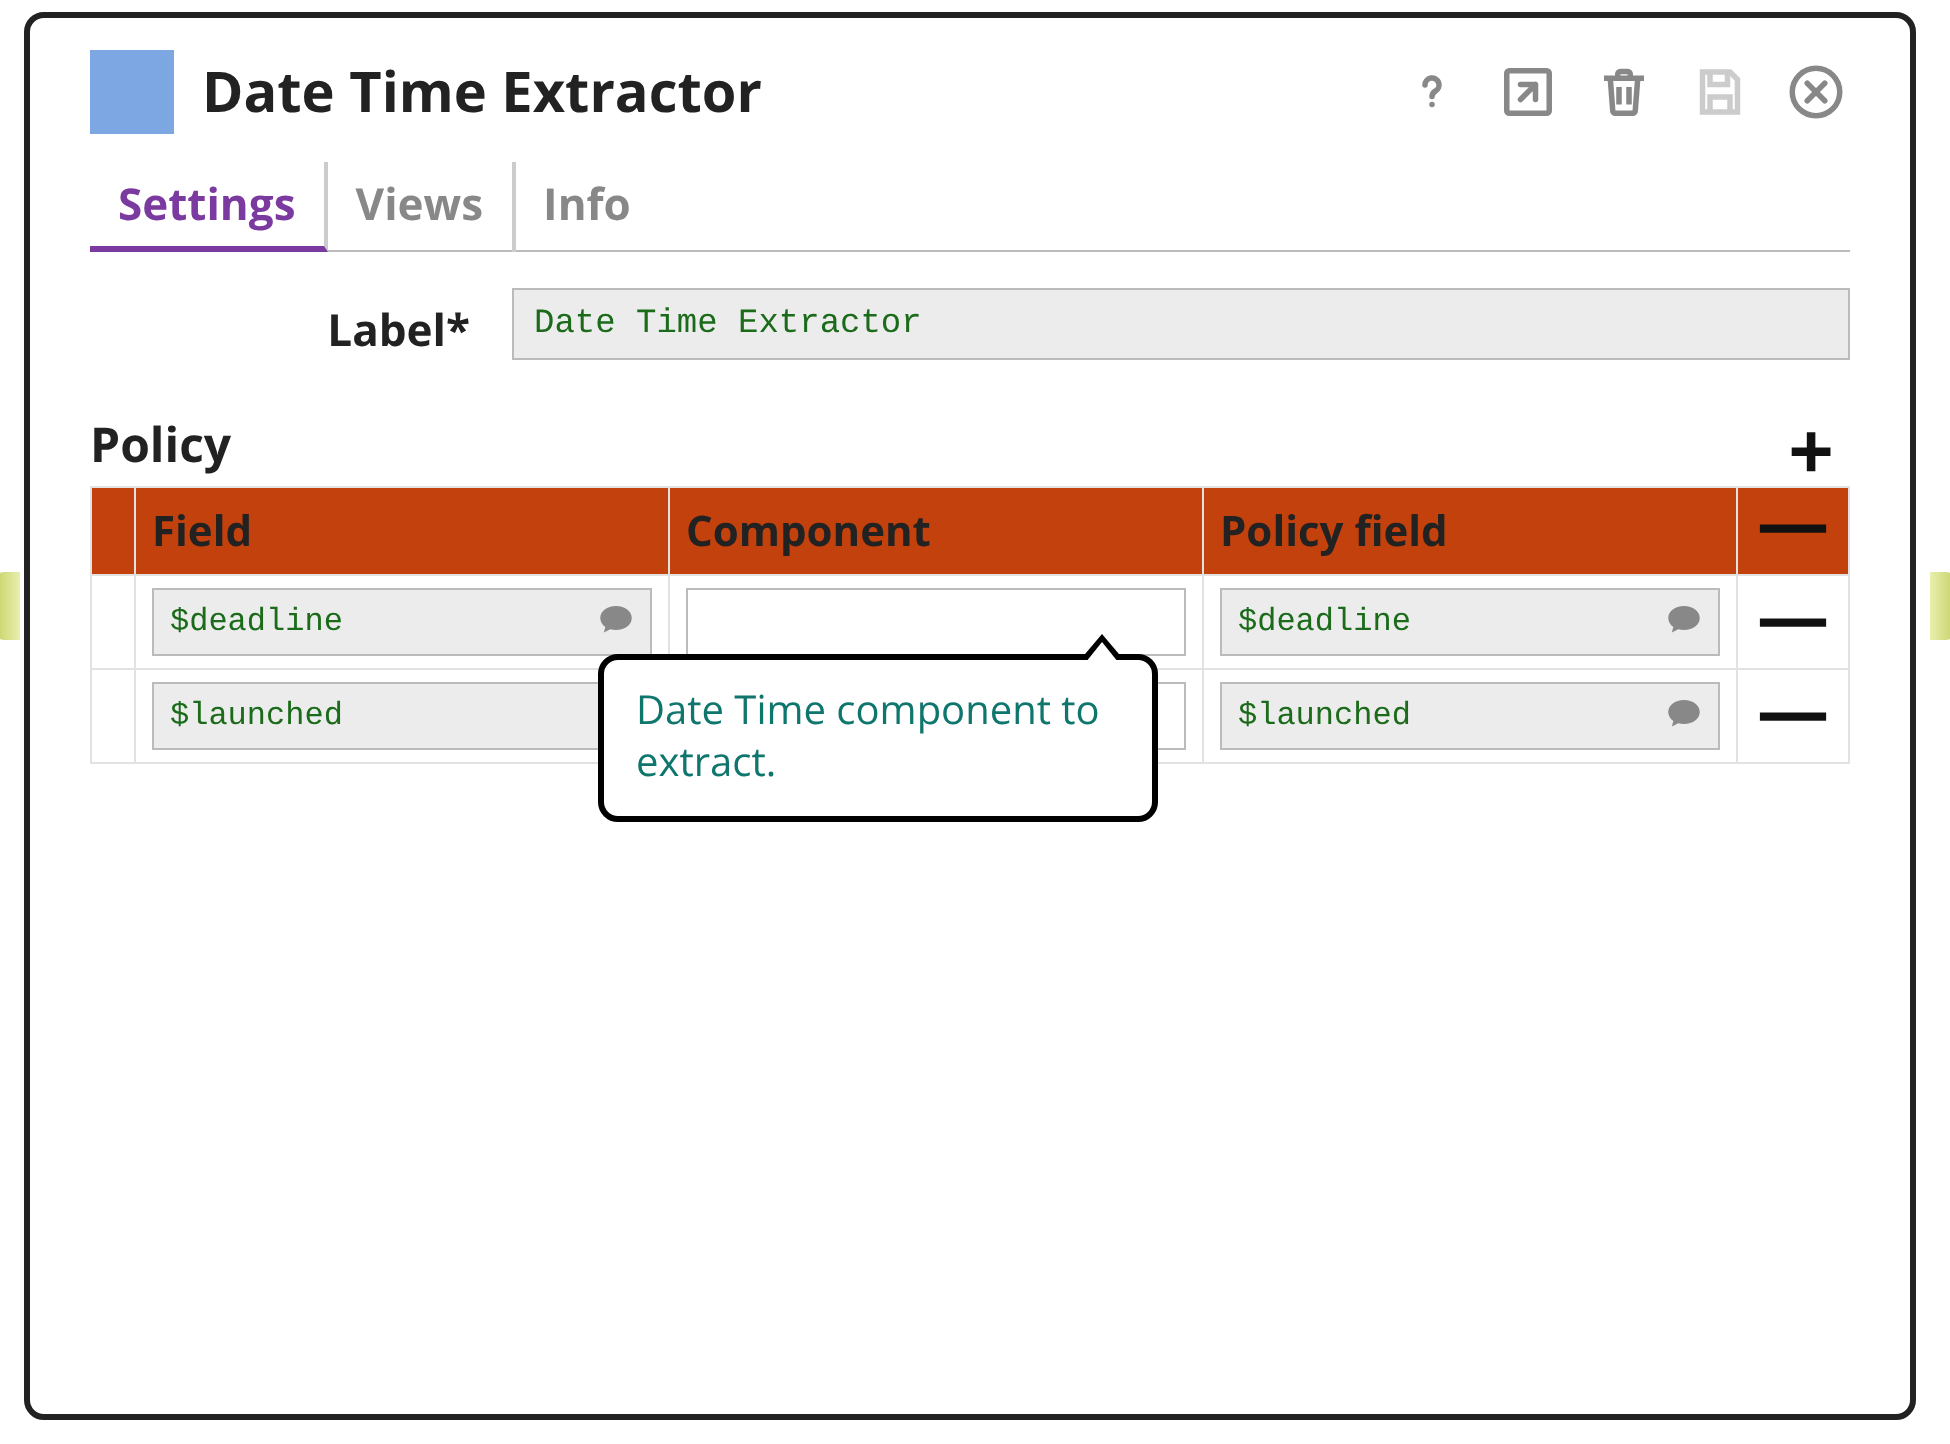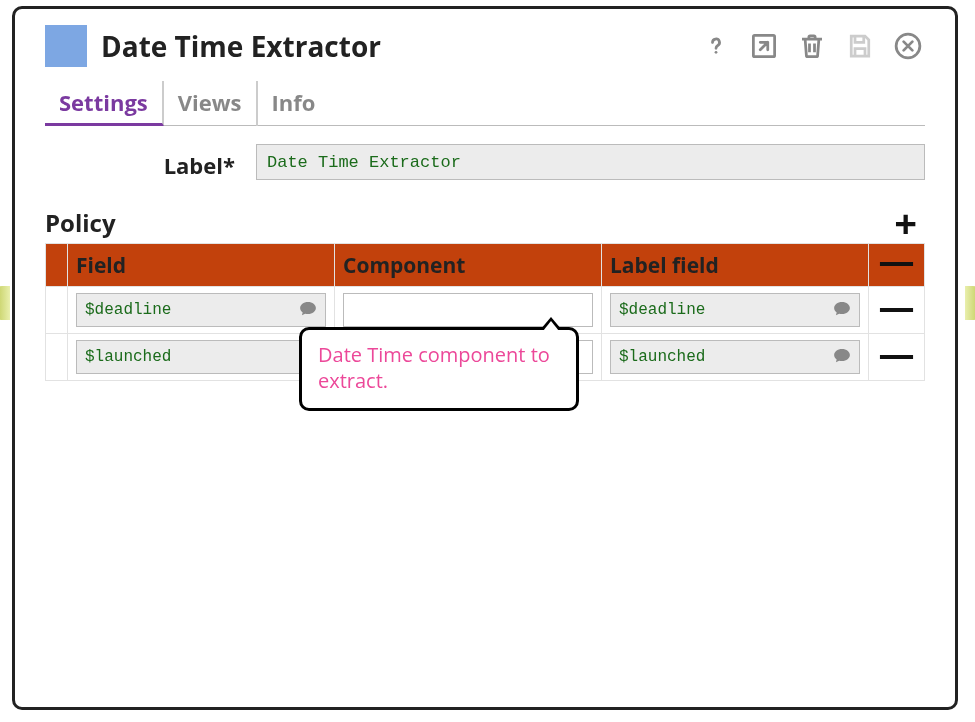--- a/index.html
+++ b/index.html
@@ -92,21 +92,21 @@
       height: 36px;
       border: 1px solid #bbb;
       background: #ececec;
       font-family: "Courier New", monospace;
       font-size: 17px;
       color: #1b6b1b;
       padding: 4px 10px;
     }
     .section-head {
       display: flex;
-      align-items: center;
+      align-items: flex-end;
       margin-top: 26px;
       gap: 32px;
     }
     .section-title {
       font-size: 24px;
       font-weight: 700;
       color: #222;
       flex: 1;
     }
     .add-btn {
@@ -161,21 +161,21 @@
     .tooltip {
       position: absolute;
       left: 284px;
       top: 318px;
       width: 280px;
       border: 3px solid #000;
       border-radius: 10px;
       background: #fff;
       padding: 12px 16px 14px 16px;
       font-size: 20px;
-      color: #ec4899;
+      color: #0f766e;
       line-height: 1.3;
       z-index: 30;
     }
     .tooltip::before {
       content: "";
       position: absolute;
       top: -13px;
       left: 238px;
       width: 0; height: 0;
       border-left: 11px solid transparent;
@@ -262,21 +262,21 @@
     <div class="section-title">Policy</div>
     <div class="add-btn">+</div>
   </div>
 
   <table class="policy-table">
     <thead>
       <tr>
         <th class="handle-col"></th>
         <th>Field</th>
         <th>Component</th>
-        <th>Label field</th>
+        <th>Policy field</th>
         <th class="act-col"><span class="remove">—</span></th>
       </tr>
     </thead>
     <tbody>
       <tr>
         <td class="handle-col"></td>
         <td>
           <div class="cell-field">
             <span>$deadline</span>
             <span class="spacer"></span>

